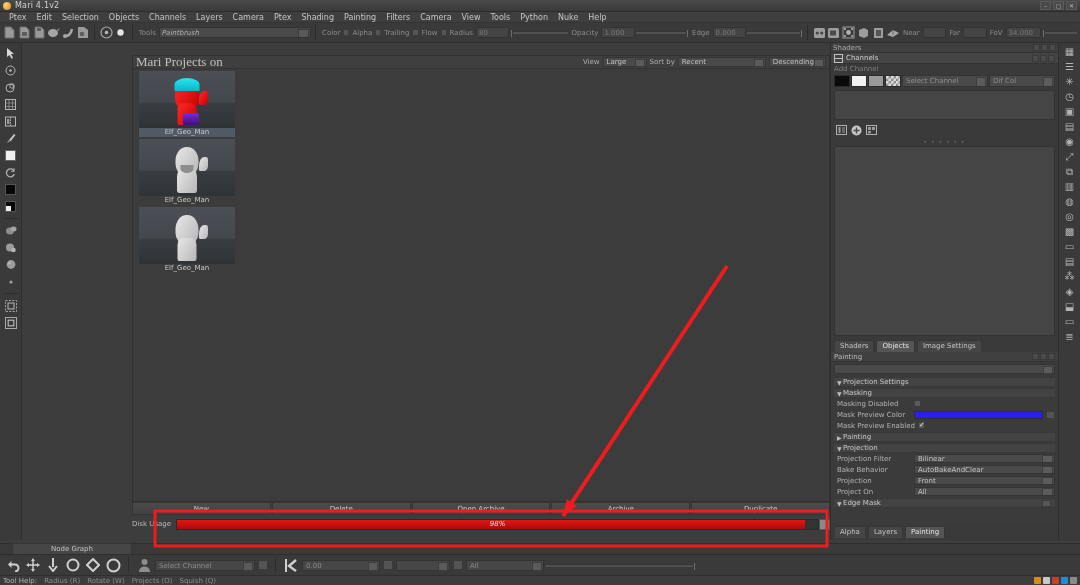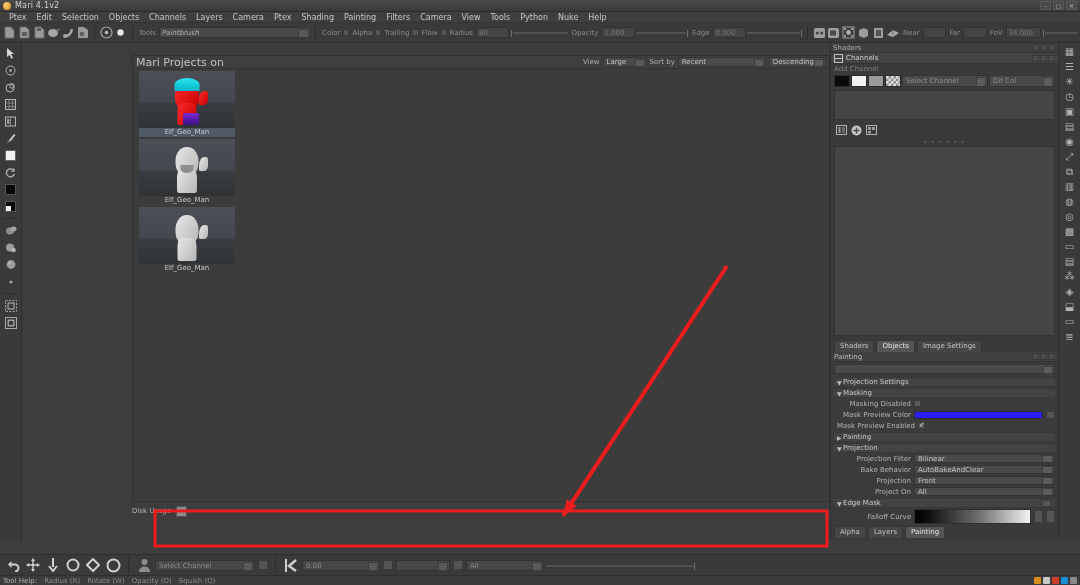--- a/index.html
+++ b/index.html
@@ -112,21 +112,21 @@
     padding:0 6px; text-align:center; min-width:340px;
   }
   .projects-area {
     position:absolute; left:110px; top:12px; right:0; bottom:38px;
     background:#3c3c3c; border:1px solid #313131;
   }
   .proj-head {
     height:13px; display:flex; align-items:center; padding:0 3px;
     background:#3f3f3f; border-bottom:1px solid #333;
   }
-  .proj-head .lbl { font-size:11px; color:#c0c0c0; }
+  .proj-head .lbl { font-size:13px; color:#c0c0c0;font-family:Liberation Serif, serif; }
   .proj-head .right { margin-left:auto; display:flex; align-items:center; gap:3px; }
   .hd-lbl { font-size:7px; color:#b0b0b0; }
   .hd-combo {
     height:10px; min-width:44px; background:#4a4a4a; border:1px solid #353535;
     font-size:7px; color:#c2c2c2; line-height:9px; padding:0 11px 0 3px; position:relative;
   }
   .hd-combo:after {
     content:''; position:absolute; right:1px; top:1px; width:8px; height:6px;
     background:#5b5b5b; border:1px solid #3c3c3c;
   }
@@ -250,21 +250,21 @@
   }
   .props { flex:1; overflow:hidden; padding:0 3px; }
   .sec {
     display:flex; align-items:center; height:10px; background:#434343;
     border:1px solid #383838; border-width:1px 0; margin-top:1px; padding-left:3px;
   }
   .arrow { width:6px; font-size:6px; color:#bdbdbd; }
   .sec-t { font-size:7px; color:#cacaca; }
   .sec .chk-r { margin-left:auto; margin-right:4px; width:9px; height:7px; background:#565656; border:1px solid #3c3c3c; }
   .row { display:flex; align-items:center; height:11px; padding-left:3px; gap:3px; }
-  .row .lab { font-size:7px; color:#b4b4b4; text-align:right; width:74px; flex:none; white-space:nowrap; }
+  .row .lab { font-size:7px; color:#b4b4b4; text-align:left; width:74px; flex:none; white-space:nowrap; }
   .row .lab.left { text-align:left; width:auto; }
   .combo {
     flex:1; height:9px; background:#4a4a4a; border:1px solid #343434; font-size:7px;
     color:#c4c4c4; line-height:8px; padding:0 11px 0 3px; position:relative; overflow:hidden;
   }
   .combo:after {
     content:''; position:absolute; right:1px; top:0px; width:9px; height:7px;
     background:#5c5c5c; border:1px solid #3d3d3d;
   }
   .cb { width:7px; height:7px; background:#5a5a5a; border:1px solid #3c3c3c; position:relative; }
@@ -688,22 +688,33 @@
             <div class="ear skin-w" style="left:60px;top:18px"></div>
             <div class="head skin-w" style="top:8px;width:23px;height:30px"></div>
             <div class="neck skin-w" style="top:31px;width:19px;height:23px"></div>
           </div>
           <div class="proj-name">Elf_Geo_Man</div>
         </div>
       </div>
     </div>
 
     <div class="proj-footer">
+      <div class="btnrow">
+        <div class="pbtn">New</div>
+        <div class="pbtn">Delete</div>
+        <div class="pbtn">Open Archive</div>
+        <div class="pbtn">Archive</div>
+        <div class="pbtn">Duplicate</div>
+      </div>
       <div class="diskrow">
         <span class="disk-lbl">Disk Usage</span>
+        <span class="disk-bar">
+          <i class="disk-fill" id="diskfill" style="width: 98%;"></i>
+          <i class="disk-txt">98%</i>
+        </span>
         <span class="disk-end"></span>
       </div>
     </div>
   </div>
 
   <div class="rightdock">
 
     <div class="dock-head">
       <span class="t">Shaders</span>
       <span class="c">
@@ -830,37 +841,34 @@
         <div class="row">
           <span class="lab">Project On</span>
           <span class="combo">All</span>
         </div>
 
         <div class="sec">
           <span class="arrow">▼</span>
           <span class="sec-t">Edge Mask</span>
           <span class="chk-r"></span>
         </div>
-        <div class="row" style="height:17px">
-          <span class="lab">Falloff Curve</span>
-          <span class="gradbar"></span>
-          <span class="mini-btn" style="height:13px"></span>
-          <span class="mini-btn" style="height:13px"></span>
-        </div>
 
       </div>
 
       <div class="tabrow" style="padding-bottom:2px">
         <div class="dtab">Alpha</div>
         <div class="dtab">Layers</div>
         <div class="dtab active">Painting</div>
       </div>
     </div>
   </div>
 
+  <div class="nodegraph-tabbar">
+    <div class="ng-tab">Node Graph</div>
+  </div>
 
   <div class="bottombar">
     <div class="bbtn">
       <svg width="14" height="13" viewBox="0 0 14 13">
           <path d="M3 5.5h6a3.5 3.5 0 0 1 0 7" fill="none" stroke="#cfcfcf" stroke-width="2"></path>
           <path d="M5.5 2L2 5.5 5.5 9z" fill="#cfcfcf"></path>
         </svg>
     </div>
     <div class="bbtn">
       <svg width="14" height="14" viewBox="0 0 14 14">
@@ -917,21 +925,21 @@
     <div class="bfield" style="width:78px">All</div>
     <div class="tslider" style="width:150px">
         <i style="right:0"></i>
       </div>
   </div>
 
   <div class="statusbar">
     <span class="st">Tool Help:</span>
     <span class="st dim">Radius (R)</span>
     <span class="st dim">Rotate (W)</span>
-    <span class="st dim">Opacity (O)</span>
+    <span class="st dim">Projects (O)</span>
     <span class="st dim">Squish (Q)</span>
     <span class="status-right" id="statusdots">
         <i class="sdot" style="background: rgb(216, 140, 26);"></i>
         <i class="sdot" style="background: rgb(200, 200, 200);"></i>
         <i class="sdot" style="background: rgb(204, 59, 43);"></i>
         <i class="sdot" style="background: rgb(26, 143, 216);"></i>
         <i class="sdot" style="background: rgb(138, 138, 138);"></i>
       </span>
   </div>
 

